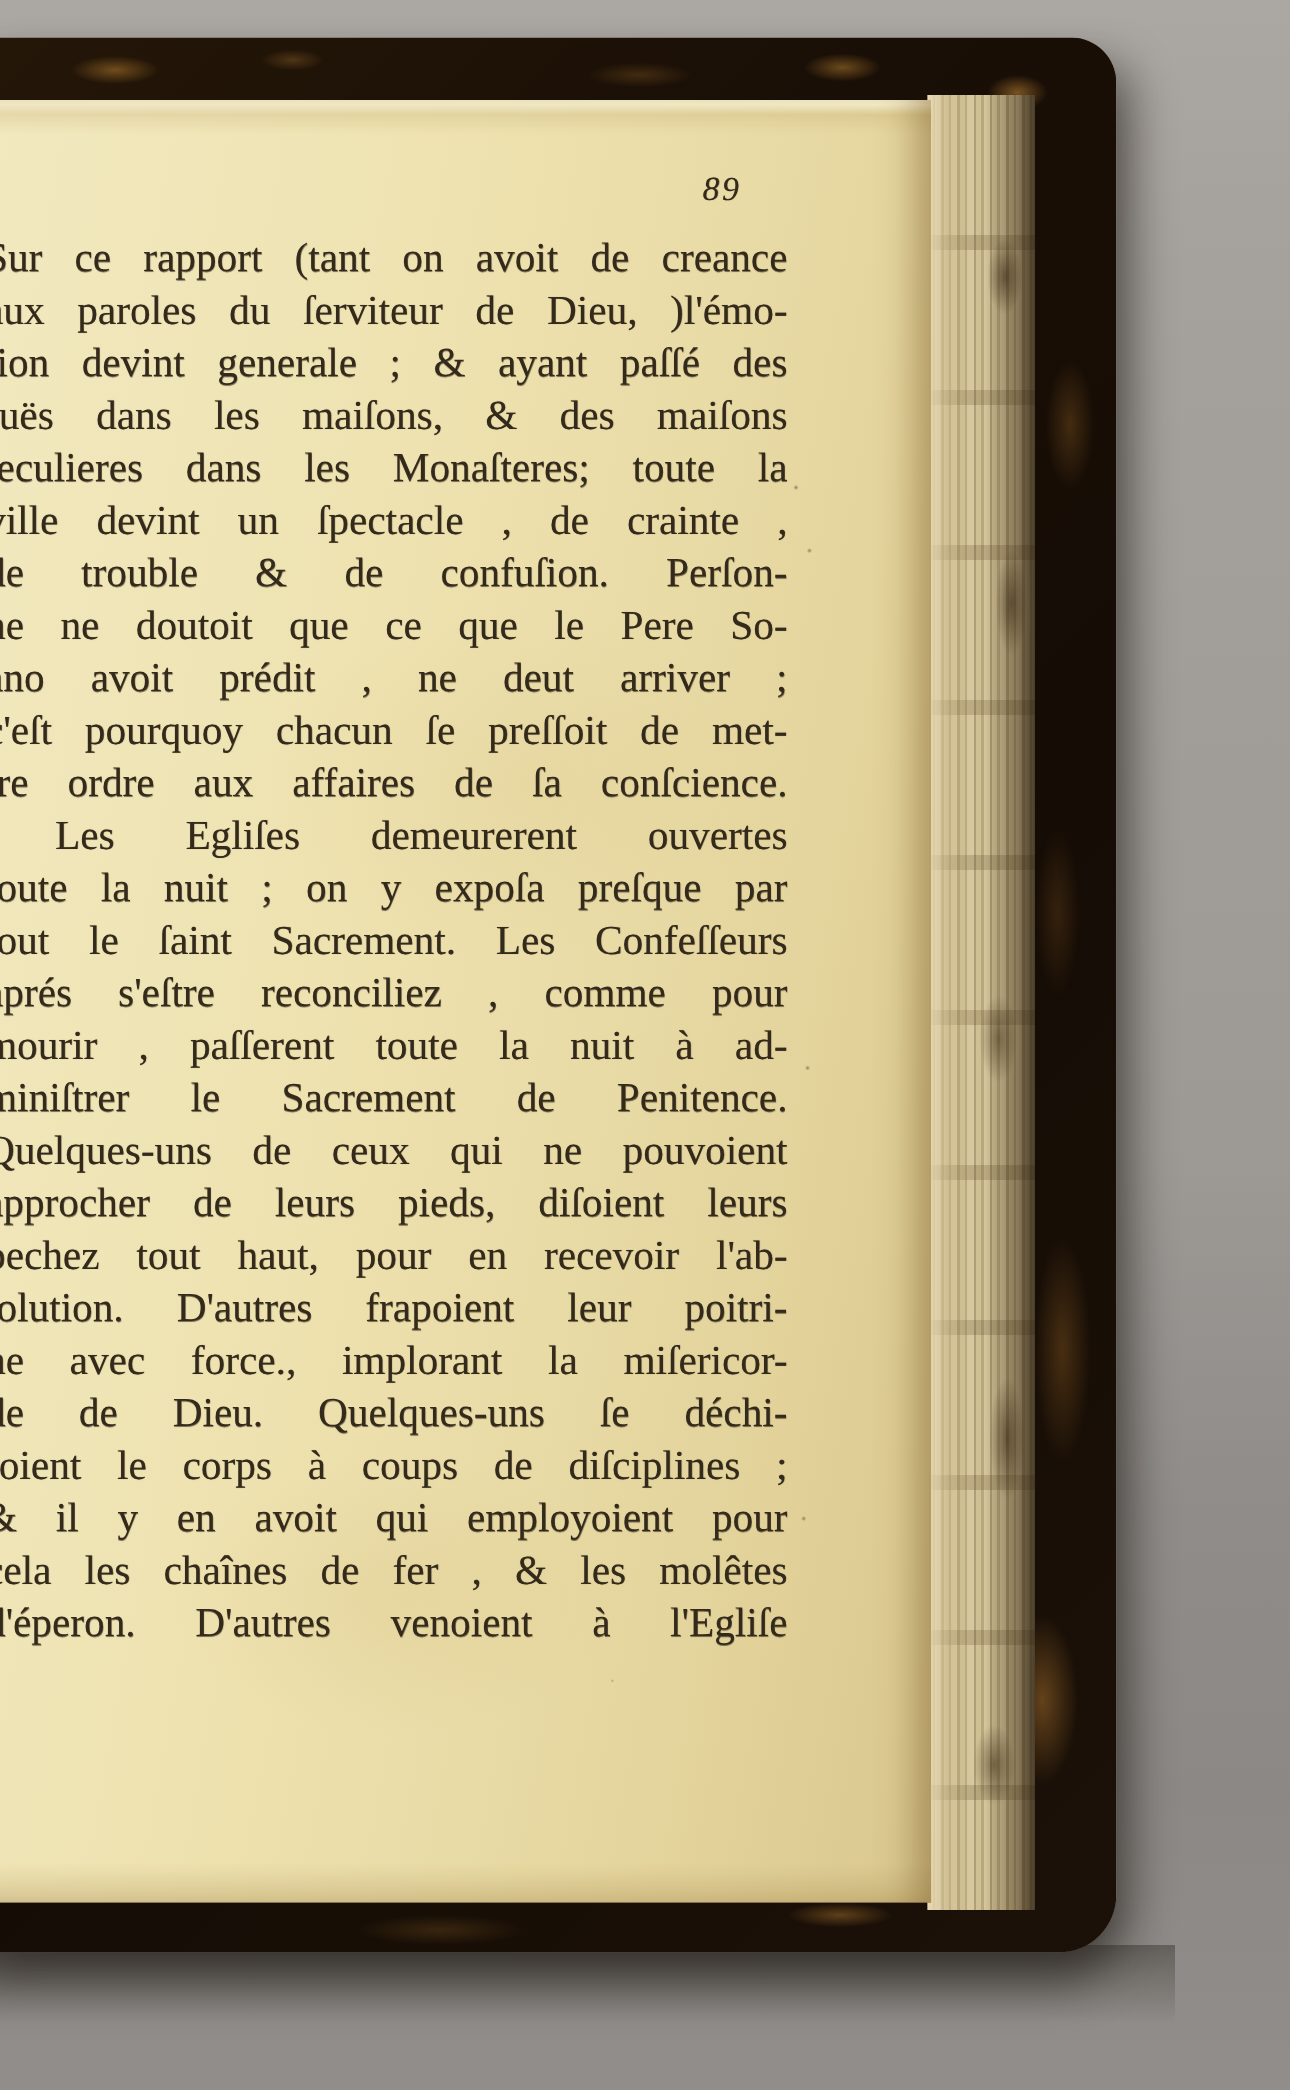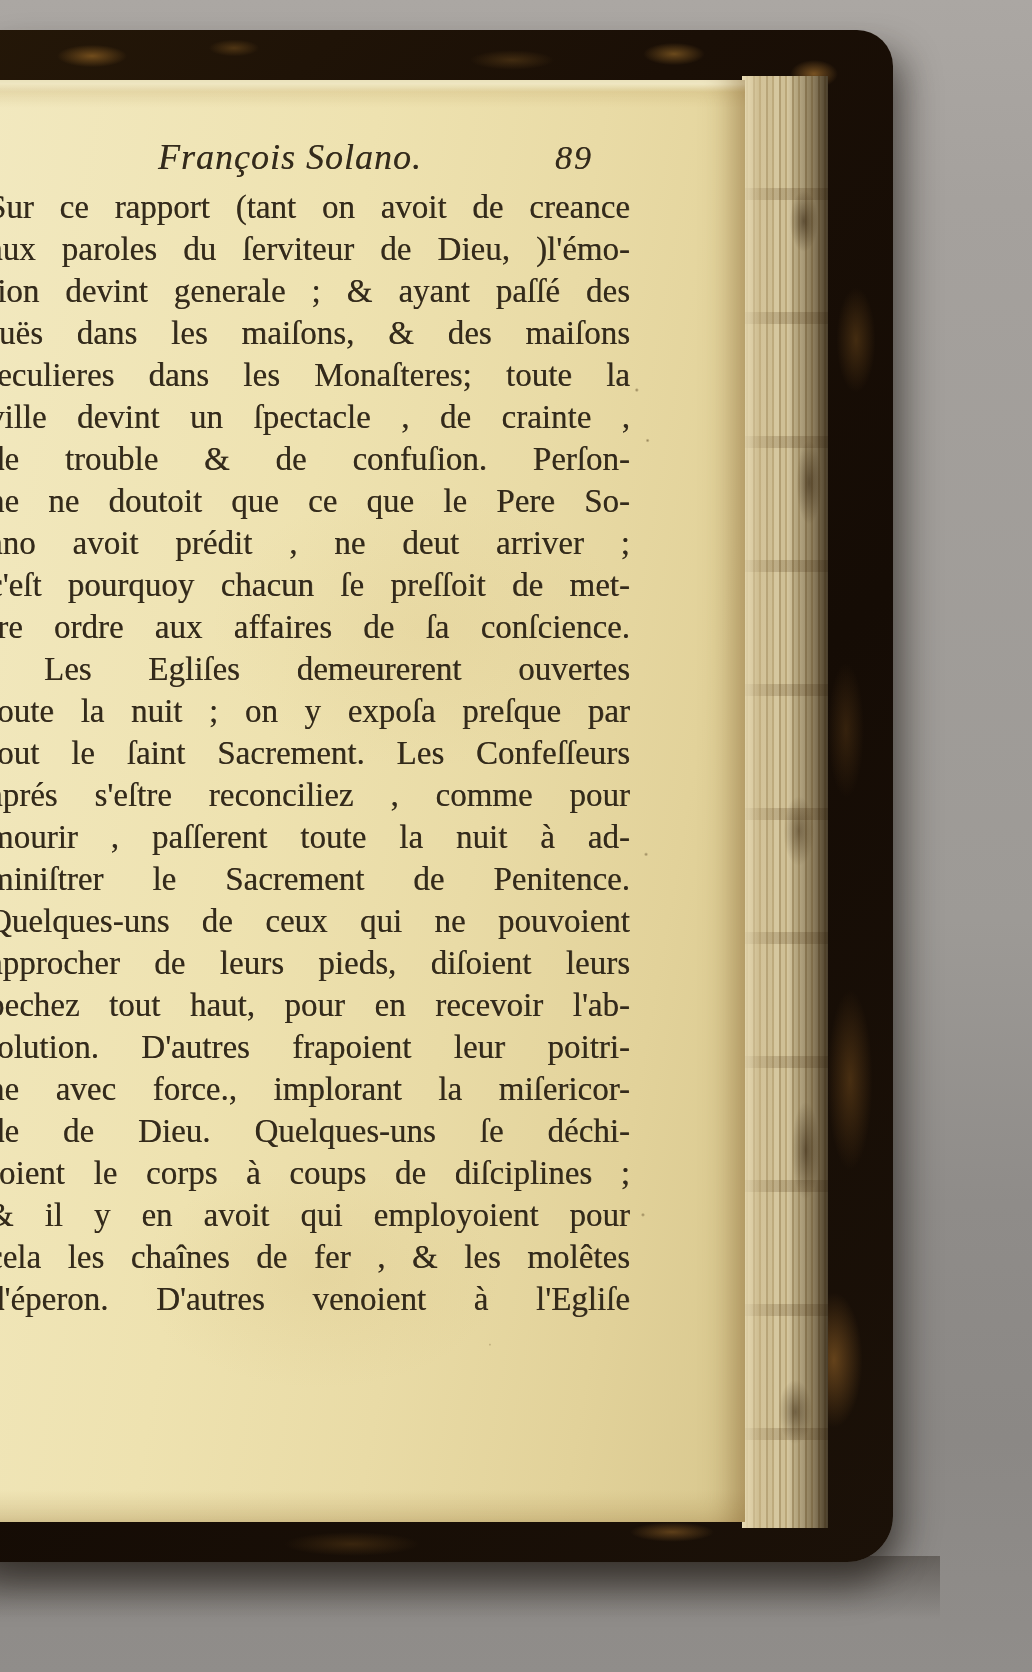--- a/index.html
+++ b/index.html
@@ -73,40 +73,39 @@
     position:absolute;left:16px;top:0;width:642px;
     color:#332a1b;
     text-shadow:0.3px 0.3px 0.6px rgba(40,30,15,0.6);
   }
   .header{
     display:flex;align-items:baseline;
     margin-top:56px;height:46px;
     font-style:italic;font-size:36px;letter-spacing:1px;
   }
   .header .title{margin-left:170px;}
-  .header .num{margin-left:auto;margin-right:37px;font-size:34px;letter-spacing:2px;}
+  .header .num{margin-left:auto;margin-right:37px;font-size:27px;letter-spacing:2px;}
   .body{margin-top:4px;}
   .line{
     height:42px;line-height:42px;overflow:hidden;
     font-size:33px;
     text-align:justify;text-align-last:justify;
   }
   .line.indent{padding-left:56px;}
 </style>
 </head>
 <body>
 
 <div class="scan-bg"></div>
 
 <div class="book">
   <div class="fore-edge"></div>
   <div class="page">
     <div class="text-block">
       <div class="header">
-        <span class="title">François Solano.</span>
         <span class="num">89</span>
       </div>
       <div class="body">
           <div class="line">Sur ce rapport (tant on avoit de creance</div>
           <div class="line">aux paroles du ſerviteur de Dieu, )l'émo-</div>
           <div class="line">tion devint generale ; &amp; ayant paſſé des</div>
           <div class="line">ruës dans les maiſons, &amp; des maiſons</div>
           <div class="line">ſeculieres dans les Monaſteres; toute la</div>
           <div class="line">ville devint un ſpectacle , de crainte ,</div>
           <div class="line">de trouble &amp; de confuſion. Perſon-</div>

